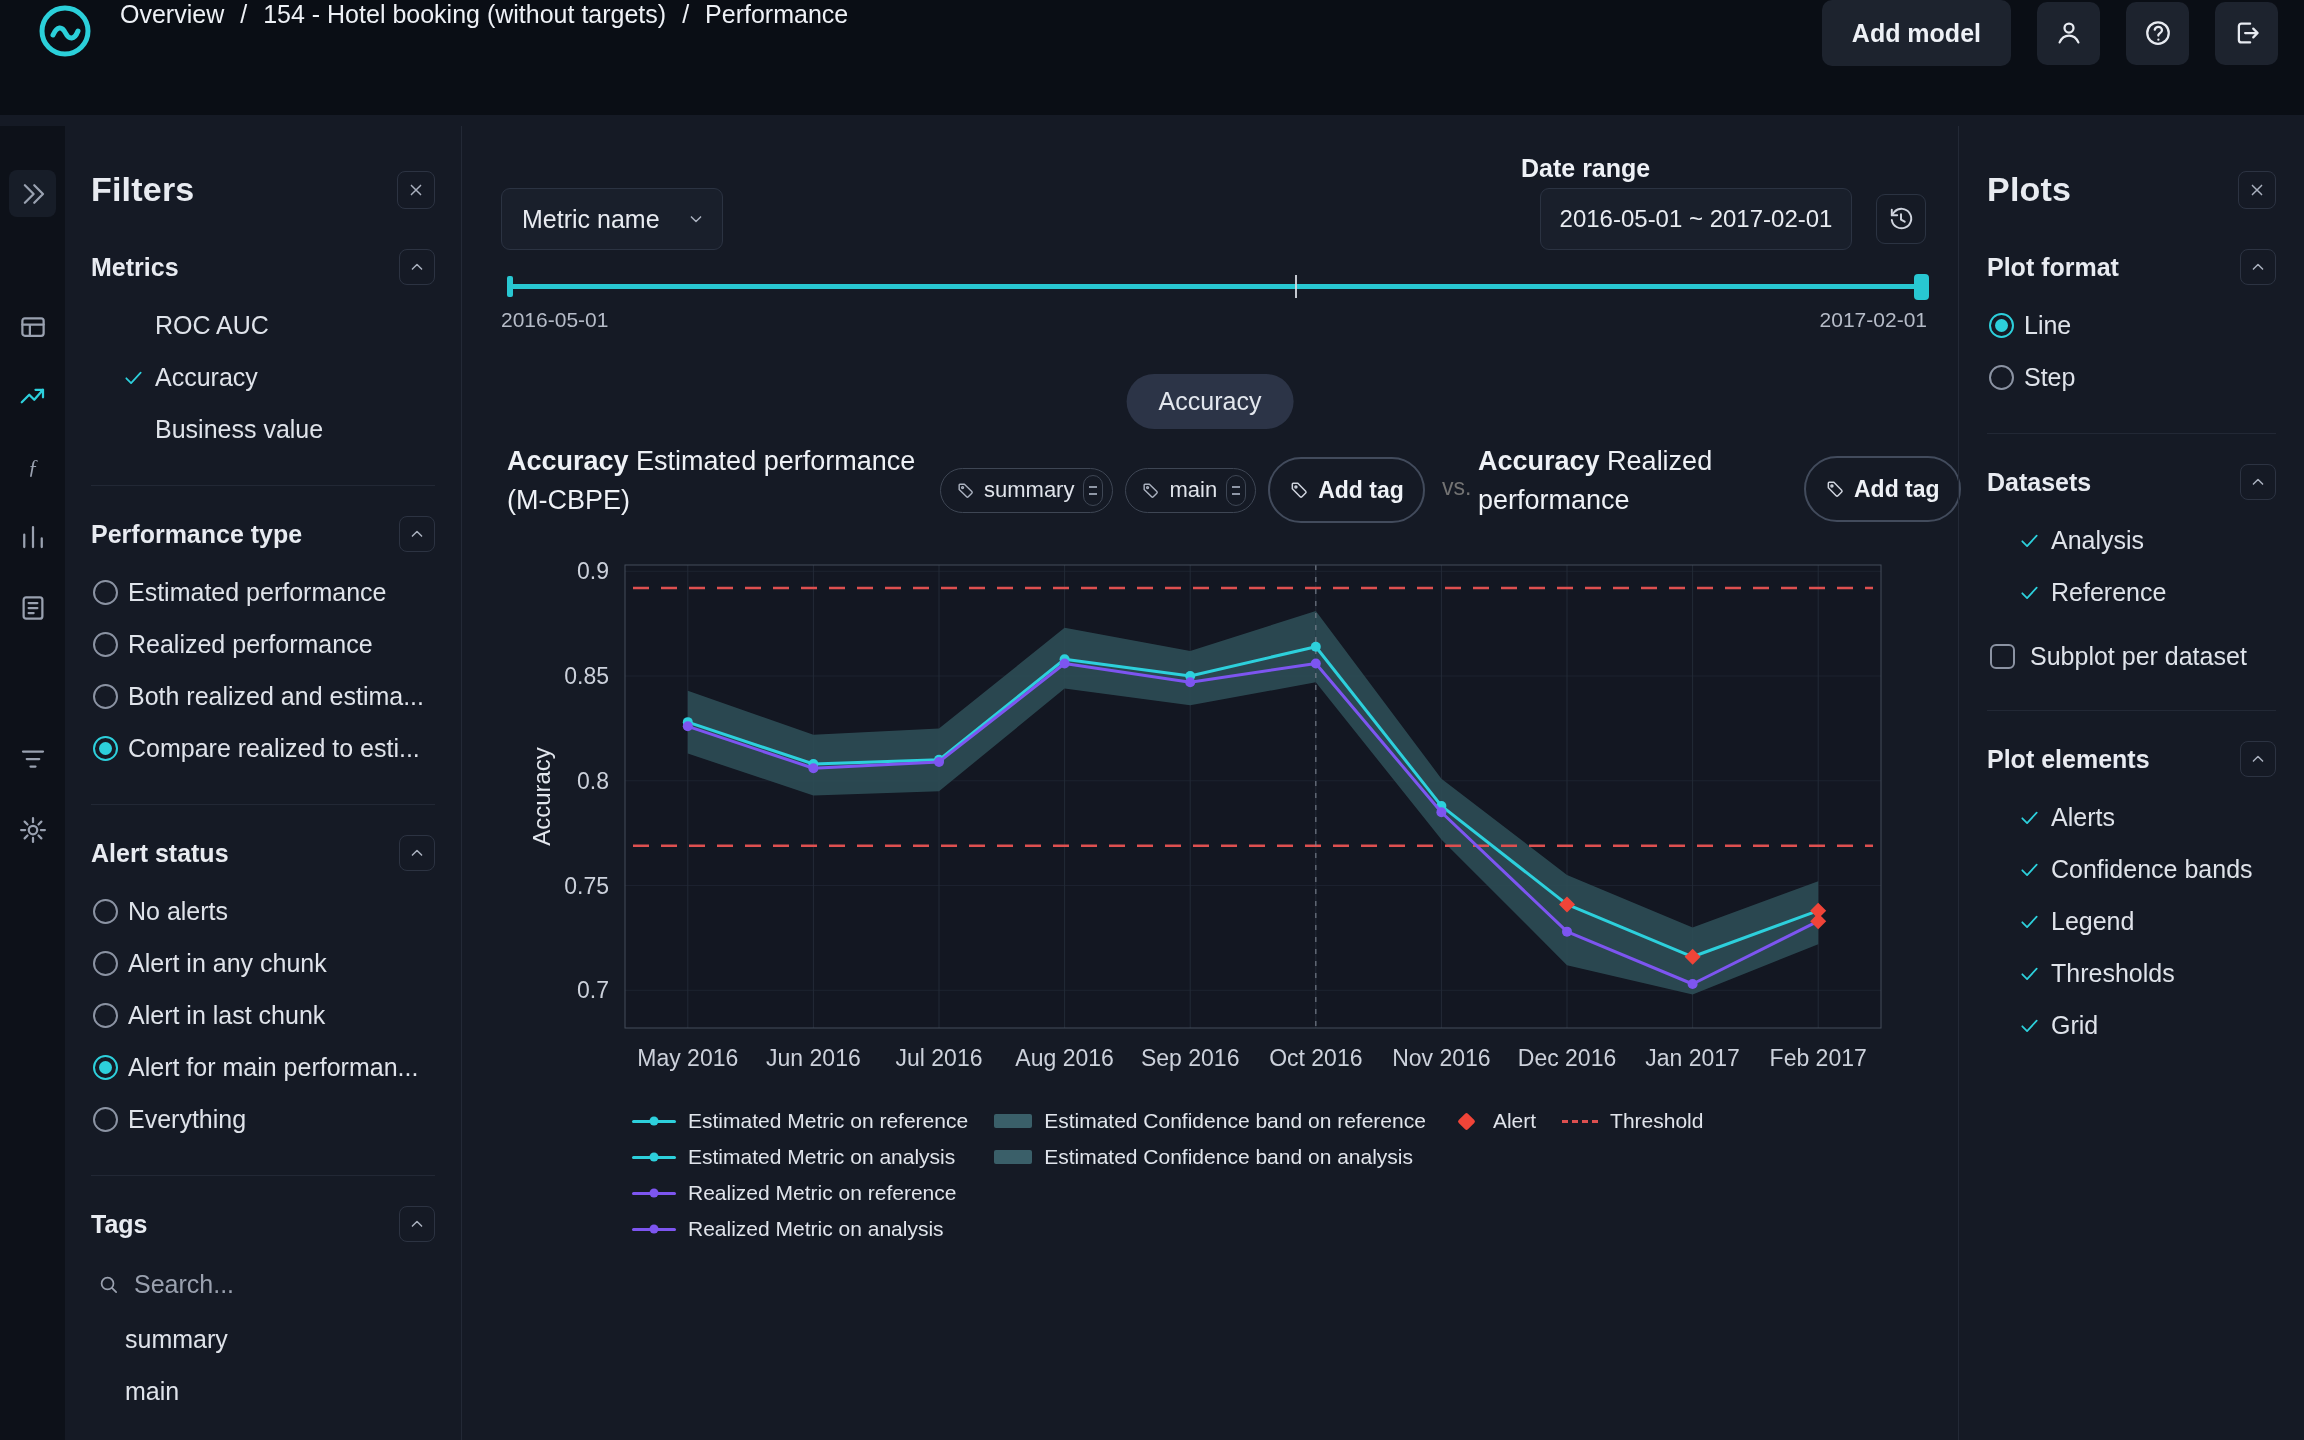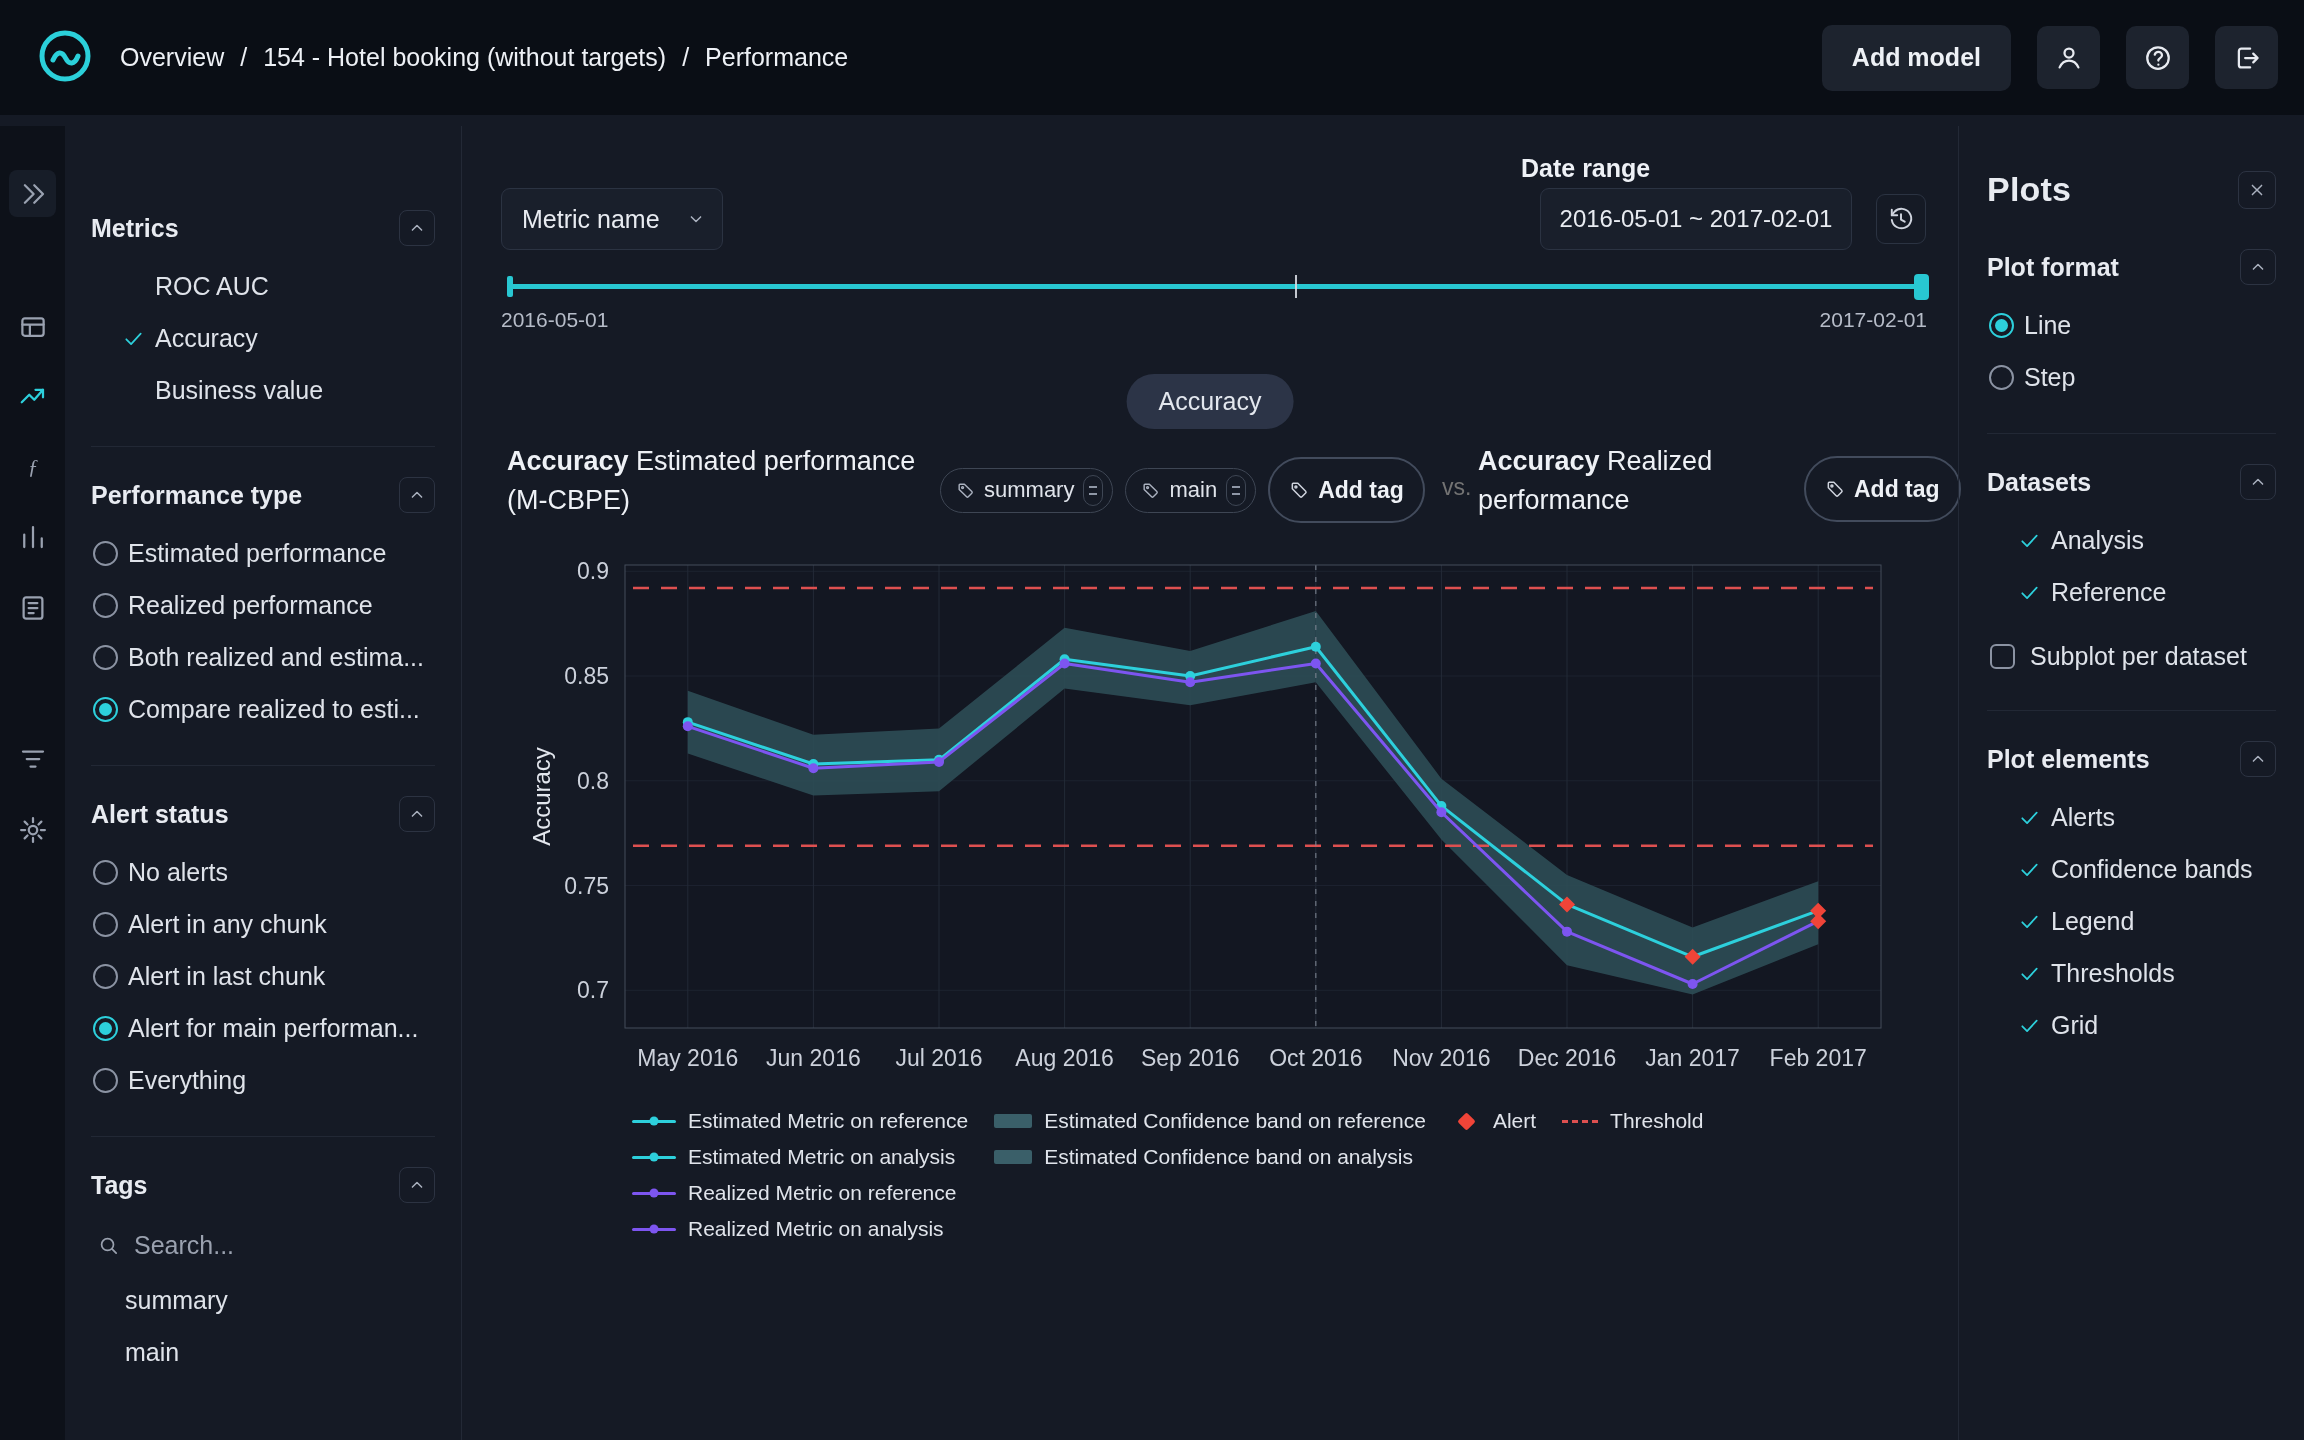--- a/index.html
+++ b/index.html
@@ -1,21 +1,21 @@
 <!DOCTYPE html>
 <html><head>
 <meta charset="utf-8">
 <style>
   * { margin:0; padding:0; box-sizing:border-box; }
   html,body { width:2304px; height:1440px; }
   body { background:#151a25; font-family:"Liberation Sans", sans-serif; color:#e8ebf1; overflow:hidden; position:relative; }
   button { font-family:inherit; }
 
   
-  .topbar { position:absolute; left:0; top:0; width:2304px; height:115px; background:#0a0e15; display:flex; align-items:center; padding:0 26px 0 34px; gap:24px; z-index:5; }
+  .topbar { position:absolute; left:0; top:0; width:2304px; height:115px; background:#0a0e15; display:flex; align-items:flex-start; padding:0 26px 0 34px; gap:24px; z-index:5; }
   .breadcrumb { display:flex; gap:16px; font-size:25px; color:#eef1f6; align-items:center; white-space:nowrap; }
   .topbar-right { margin-left:auto; display:flex; align-items:center; gap:26px; }
   .btn-addmodel { height:66px; padding:0 30px; background:#1d232e; border:none; border-radius:10px; color:#eef1f6; font-size:25px; font-weight:600; cursor:pointer; }
   .icon-btn { width:63px; height:63px; background:#1d232e; border:none; border-radius:10px; display:flex; align-items:center; justify-content:center; color:#e8ebf1; cursor:pointer; }
   .icon-btn svg { width:30px; height:30px; }
 
   
   .rail { position:absolute; left:0; top:126px; width:65px; height:1314px; background:#0d1119; }
   .rail-btn { position:absolute; left:9px; width:47px; height:47px; display:flex; align-items:center; justify-content:center; background:transparent; border:none; color:#99a1b0; cursor:pointer; border-radius:8px; }
   .rail-btn svg { width:30px; height:30px; }
@@ -170,20 +170,28 @@
     </button>
     <button class="rail-btn" style="top: 680px;">
       <svg class="" viewBox="0 0 24 24" fill="none" stroke="currentColor" stroke-width="1.8" stroke-linecap="round" stroke-linejoin="round">
         <circle cx="12" cy="12" r="3.4"></circle>
         <path d="M12 2.5v3.2M12 18.3v3.2M2.5 12h3.2M18.3 12h3.2M5.3 5.3l2.3 2.3M16.4 16.4l2.3 2.3M18.7 5.3l-2.3 2.3M7.6 16.4l-2.3 2.3"></path>
       </svg>
     </button>
   </nav>
 
 <aside class="filters-panel">
+  <div class="panel-head">
+    <h2>Filters</h2>
+    <button class="sq-btn">
+      <svg viewBox="0 0 24 24" fill="none" stroke="currentColor" stroke-width="1.8" stroke-linecap="round">
+          <path d="M6.5 6.5l11 11M17.5 6.5l-11 11"></path>
+        </svg>
+    </button>
+  </div>
 
   <section class="fsection first">
     <div class="sec-head">
       <h3>Metrics</h3>
       <button class="sq-btn">
         <svg viewBox="0 0 24 24" fill="none" stroke="currentColor" stroke-width="1.8" stroke-linecap="round" stroke-linejoin="round">
             <path d="M6.5 14.5 12 9l5.5 5.5"></path>
           </svg>
       </button>
     </div>

